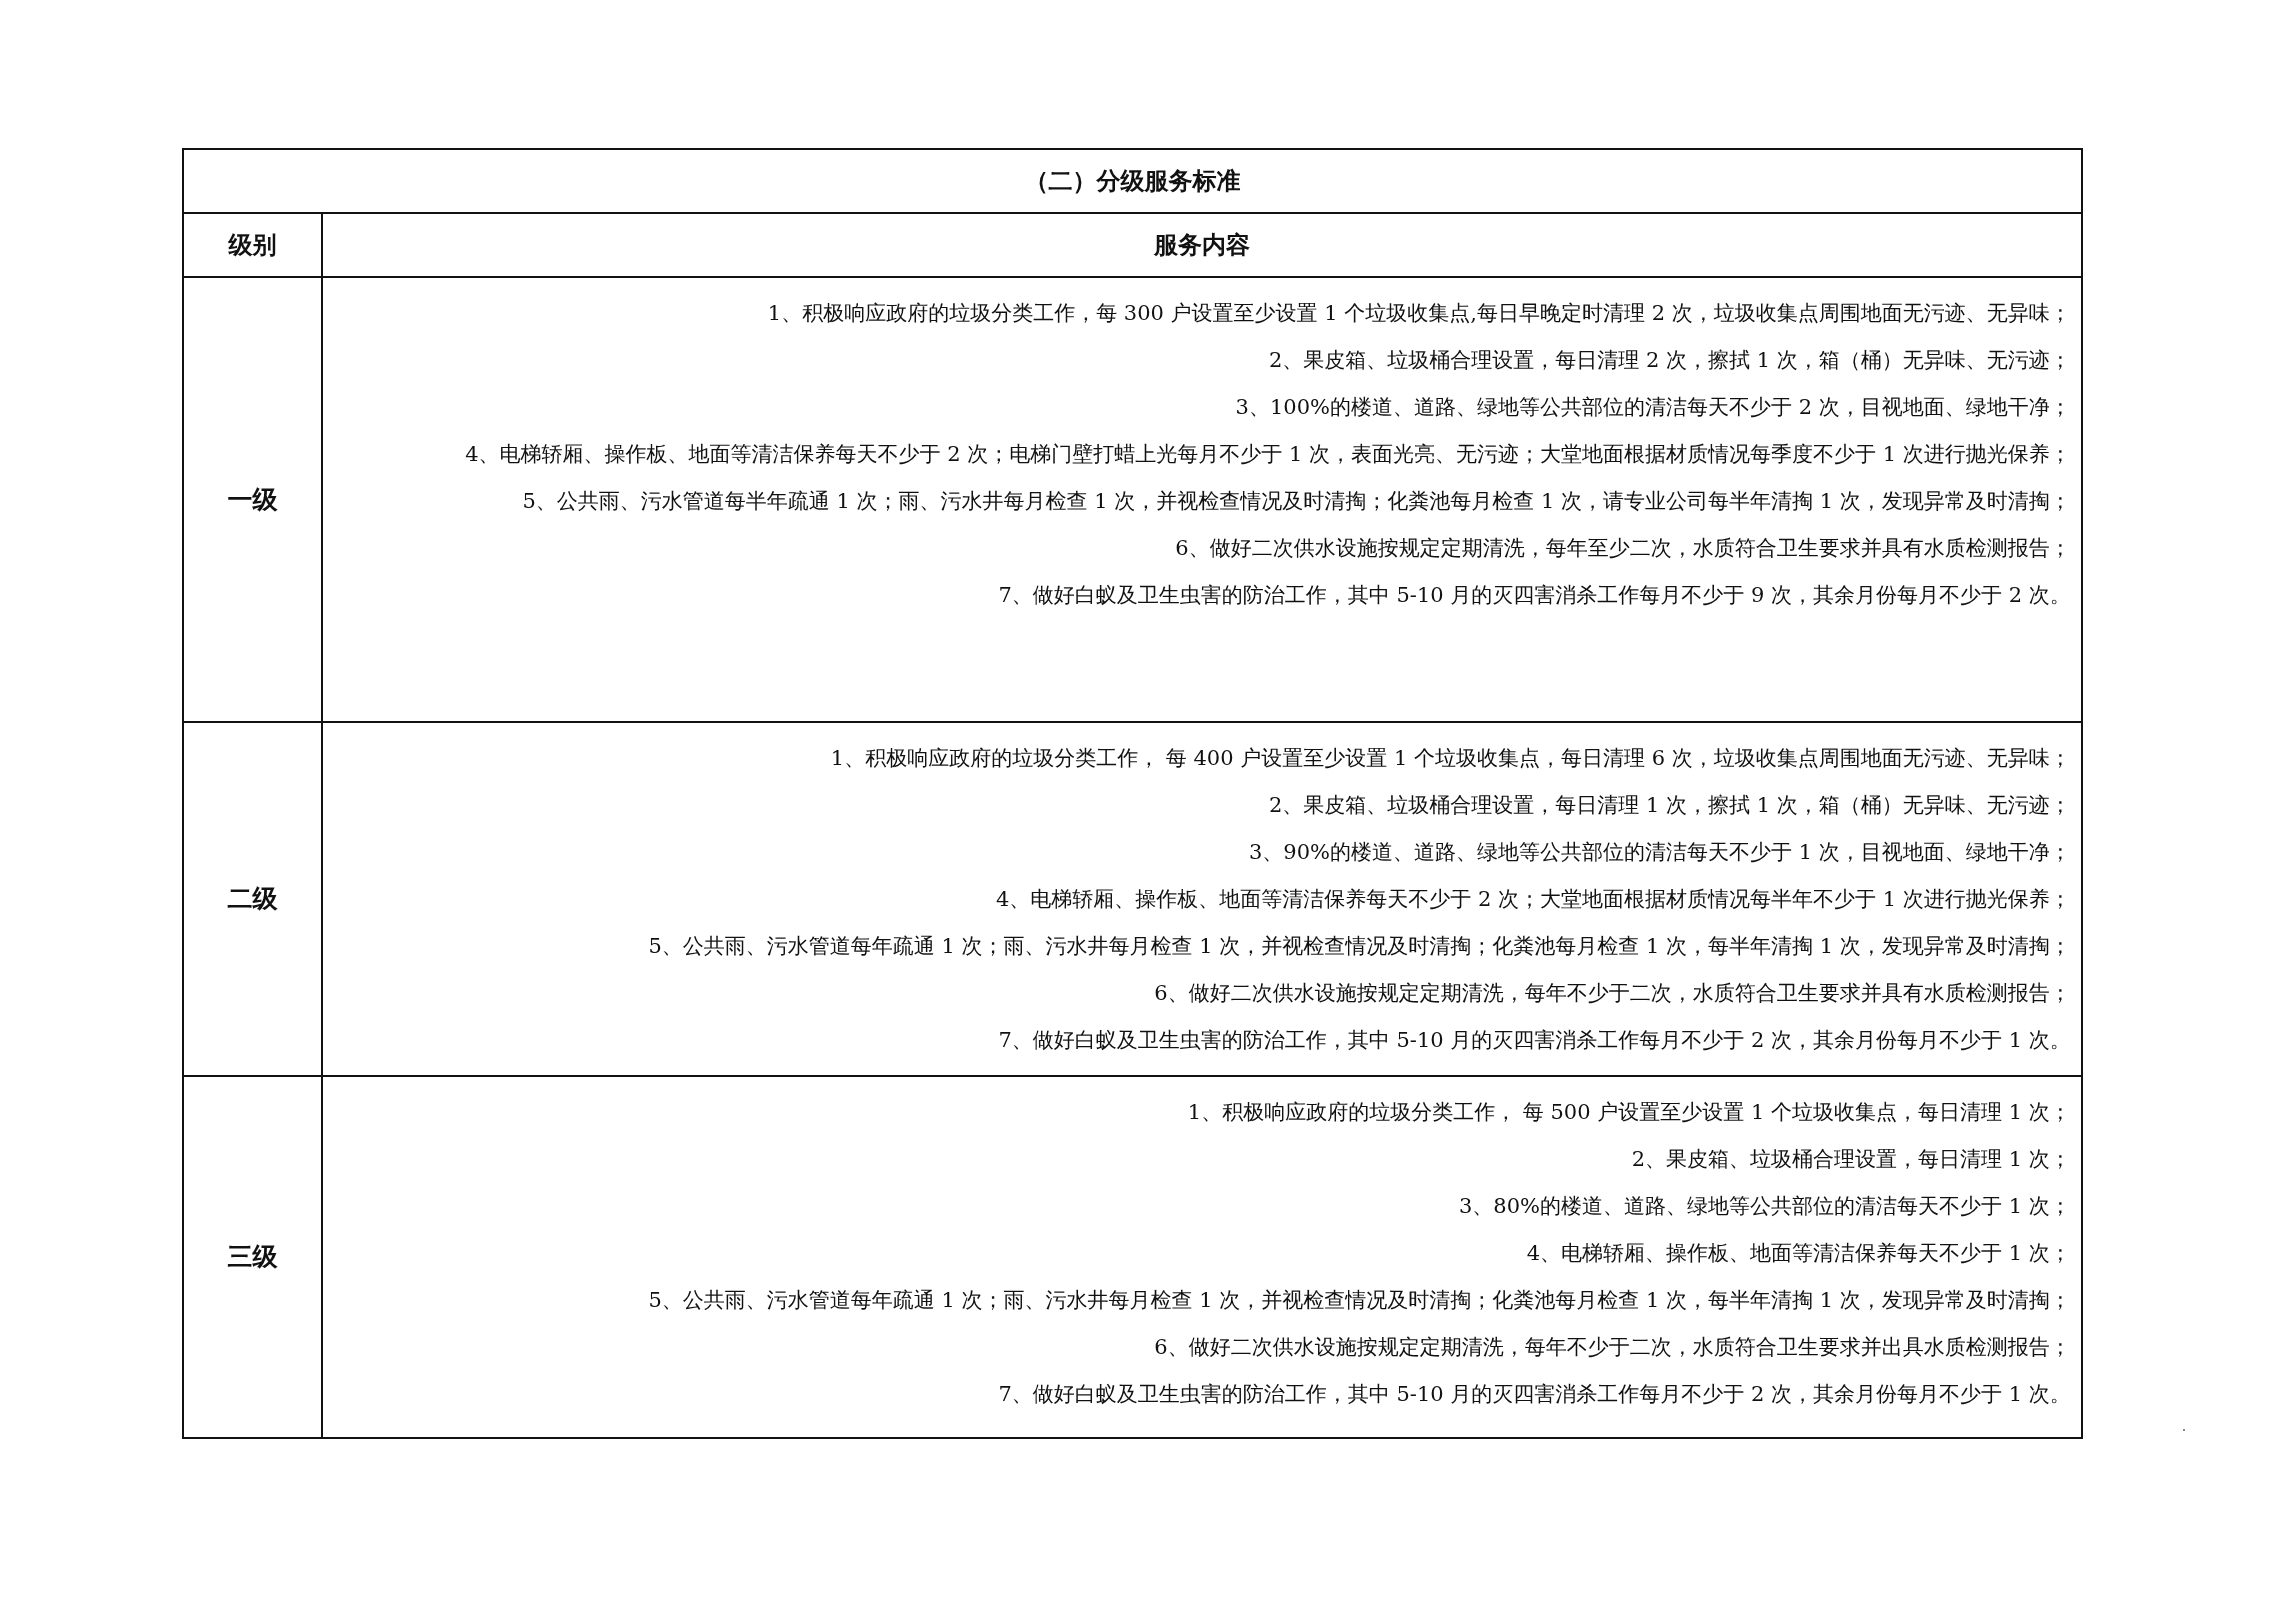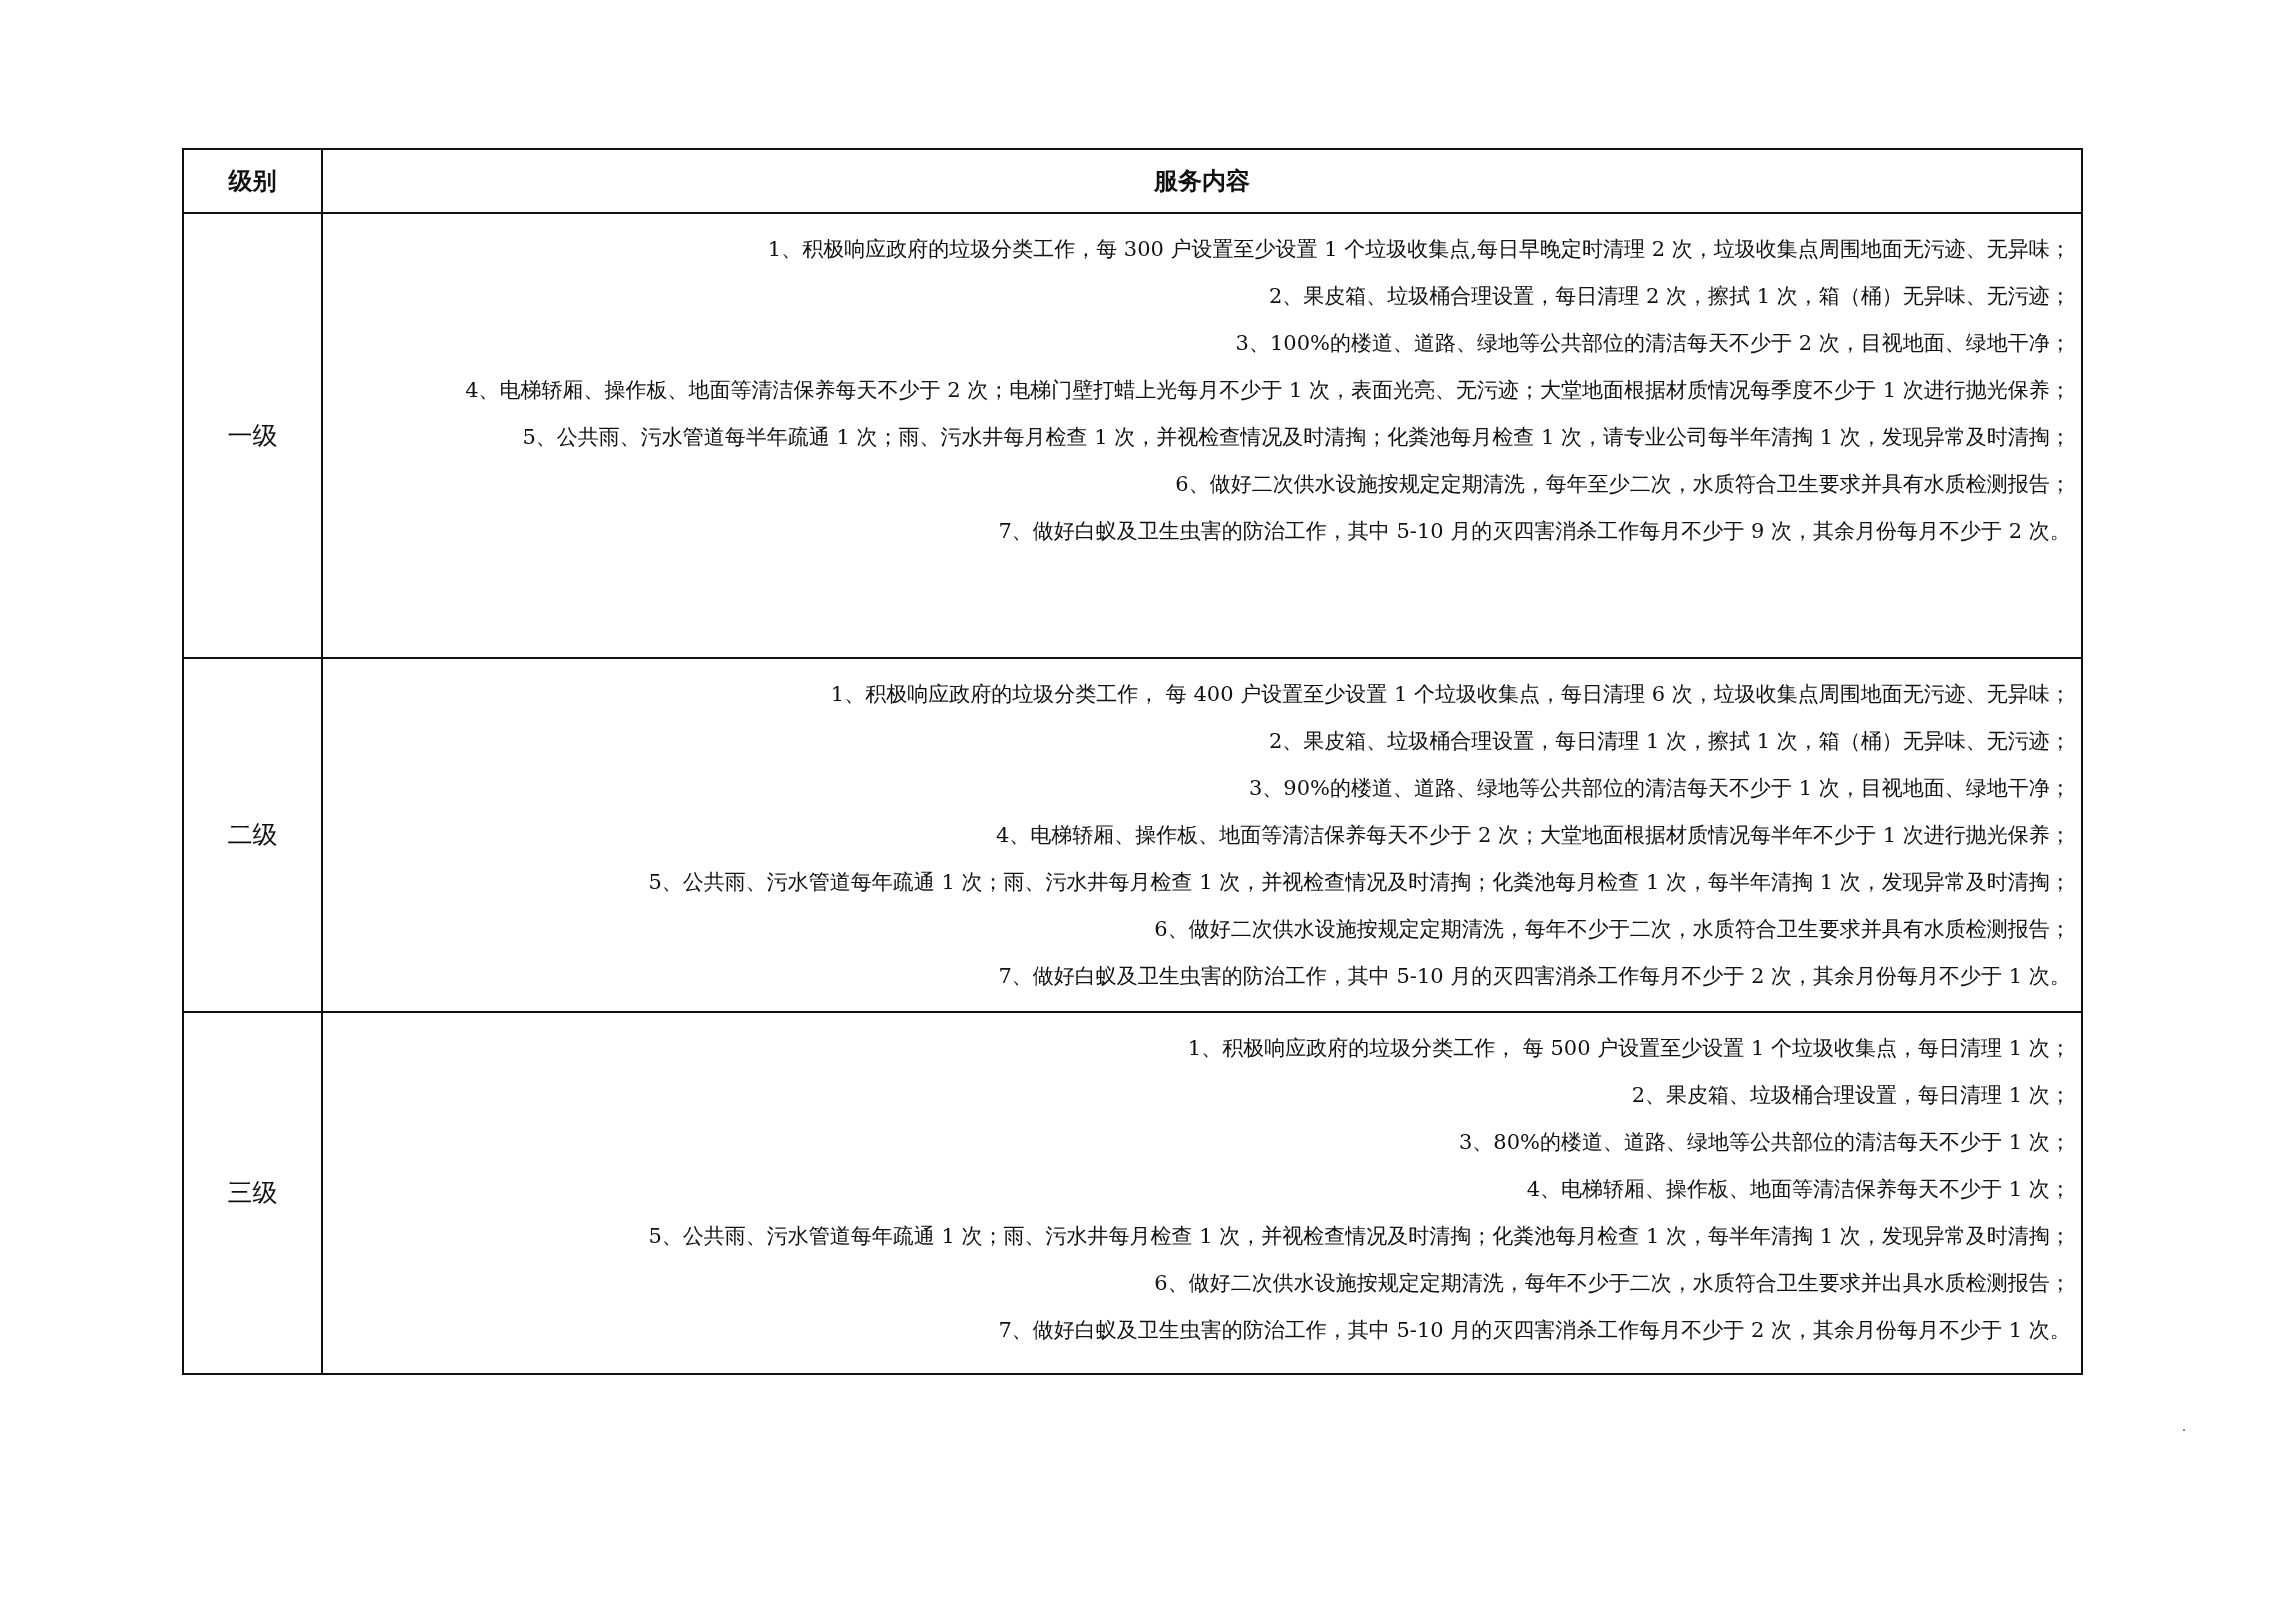--- a/index.html
+++ b/index.html
@@ -3,35 +3,38 @@
 <meta charset="utf-8">
 <style>
   html, body { margin:0; padding:0; background:#ffffff; }
   body { width:2284px; height:1618px; position:relative; overflow:hidden;
          font-family:"DejaVu Serif","Liberation Serif",serif; color:#111; }
   table.std { position:absolute; left:182px; top:148px; width:1901px;
               border-collapse:collapse; table-layout:fixed; }
   table.std td { border:2.1px solid #111; padding:0; }
   .title-cell { height:62px; text-align:center; font-size:24px; font-weight:bold; vertical-align:middle; }
   .hdr-cell { height:62px; text-align:center; font-size:24px; font-weight:bold; vertical-align:middle;margin-top:28px; }
-  .level-cell { text-align:center; font-size:25px; font-weight:normal; vertical-align:middle; }
+  .level-cell { text-align:center; font-size:25px; font-weight:bold; vertical-align:middle; }
   .content-cell { vertical-align:top; padding:12.3px 10.3px 10.3px 14.4px !important;text-align:right; }
   .item { font-size:21px; line-height:47px; margin:0; }
   .r1 { height:445px; } .r2 { height:340px; } .r3 { height:362px; }
   .dot { position:absolute; left:2183px; top:1429px; width:1.5px; height:1.5px; background:#888; }
 </style>
 </head>
 <body>
 
 <table class="std">
   <colgroup>
       <col style="width:139px">
       <col>
     </colgroup>
   <tbody>
+      <tr>
+    <td colspan="2" class="title-cell">（二）分级服务标准</td>
+  </tr>
   <tr>
     <td class="hdr-cell">级别</td>
     <td class="hdr-cell">服务内容</td>
   </tr>
   <tr class="r1">
     <td class="level-cell">一级</td>
     <td class="content-cell">
       <p class="item">1、积极响应政府的垃圾分类工作，每 300 户设置至少设置 1 个垃圾收集点,每日早晚定时清理 2 次，垃圾收集点周围地面无污迹、无异味；</p>
       <p class="item">2、果皮箱、垃圾桶合理设置，每日清理 2 次，擦拭 1 次，箱（桶）无异味、无污迹；</p>
       <p class="item">3、100%的楼道、道路、绿地等公共部位的清洁每天不少于 2 次，目视地面、绿地干净；</p>

